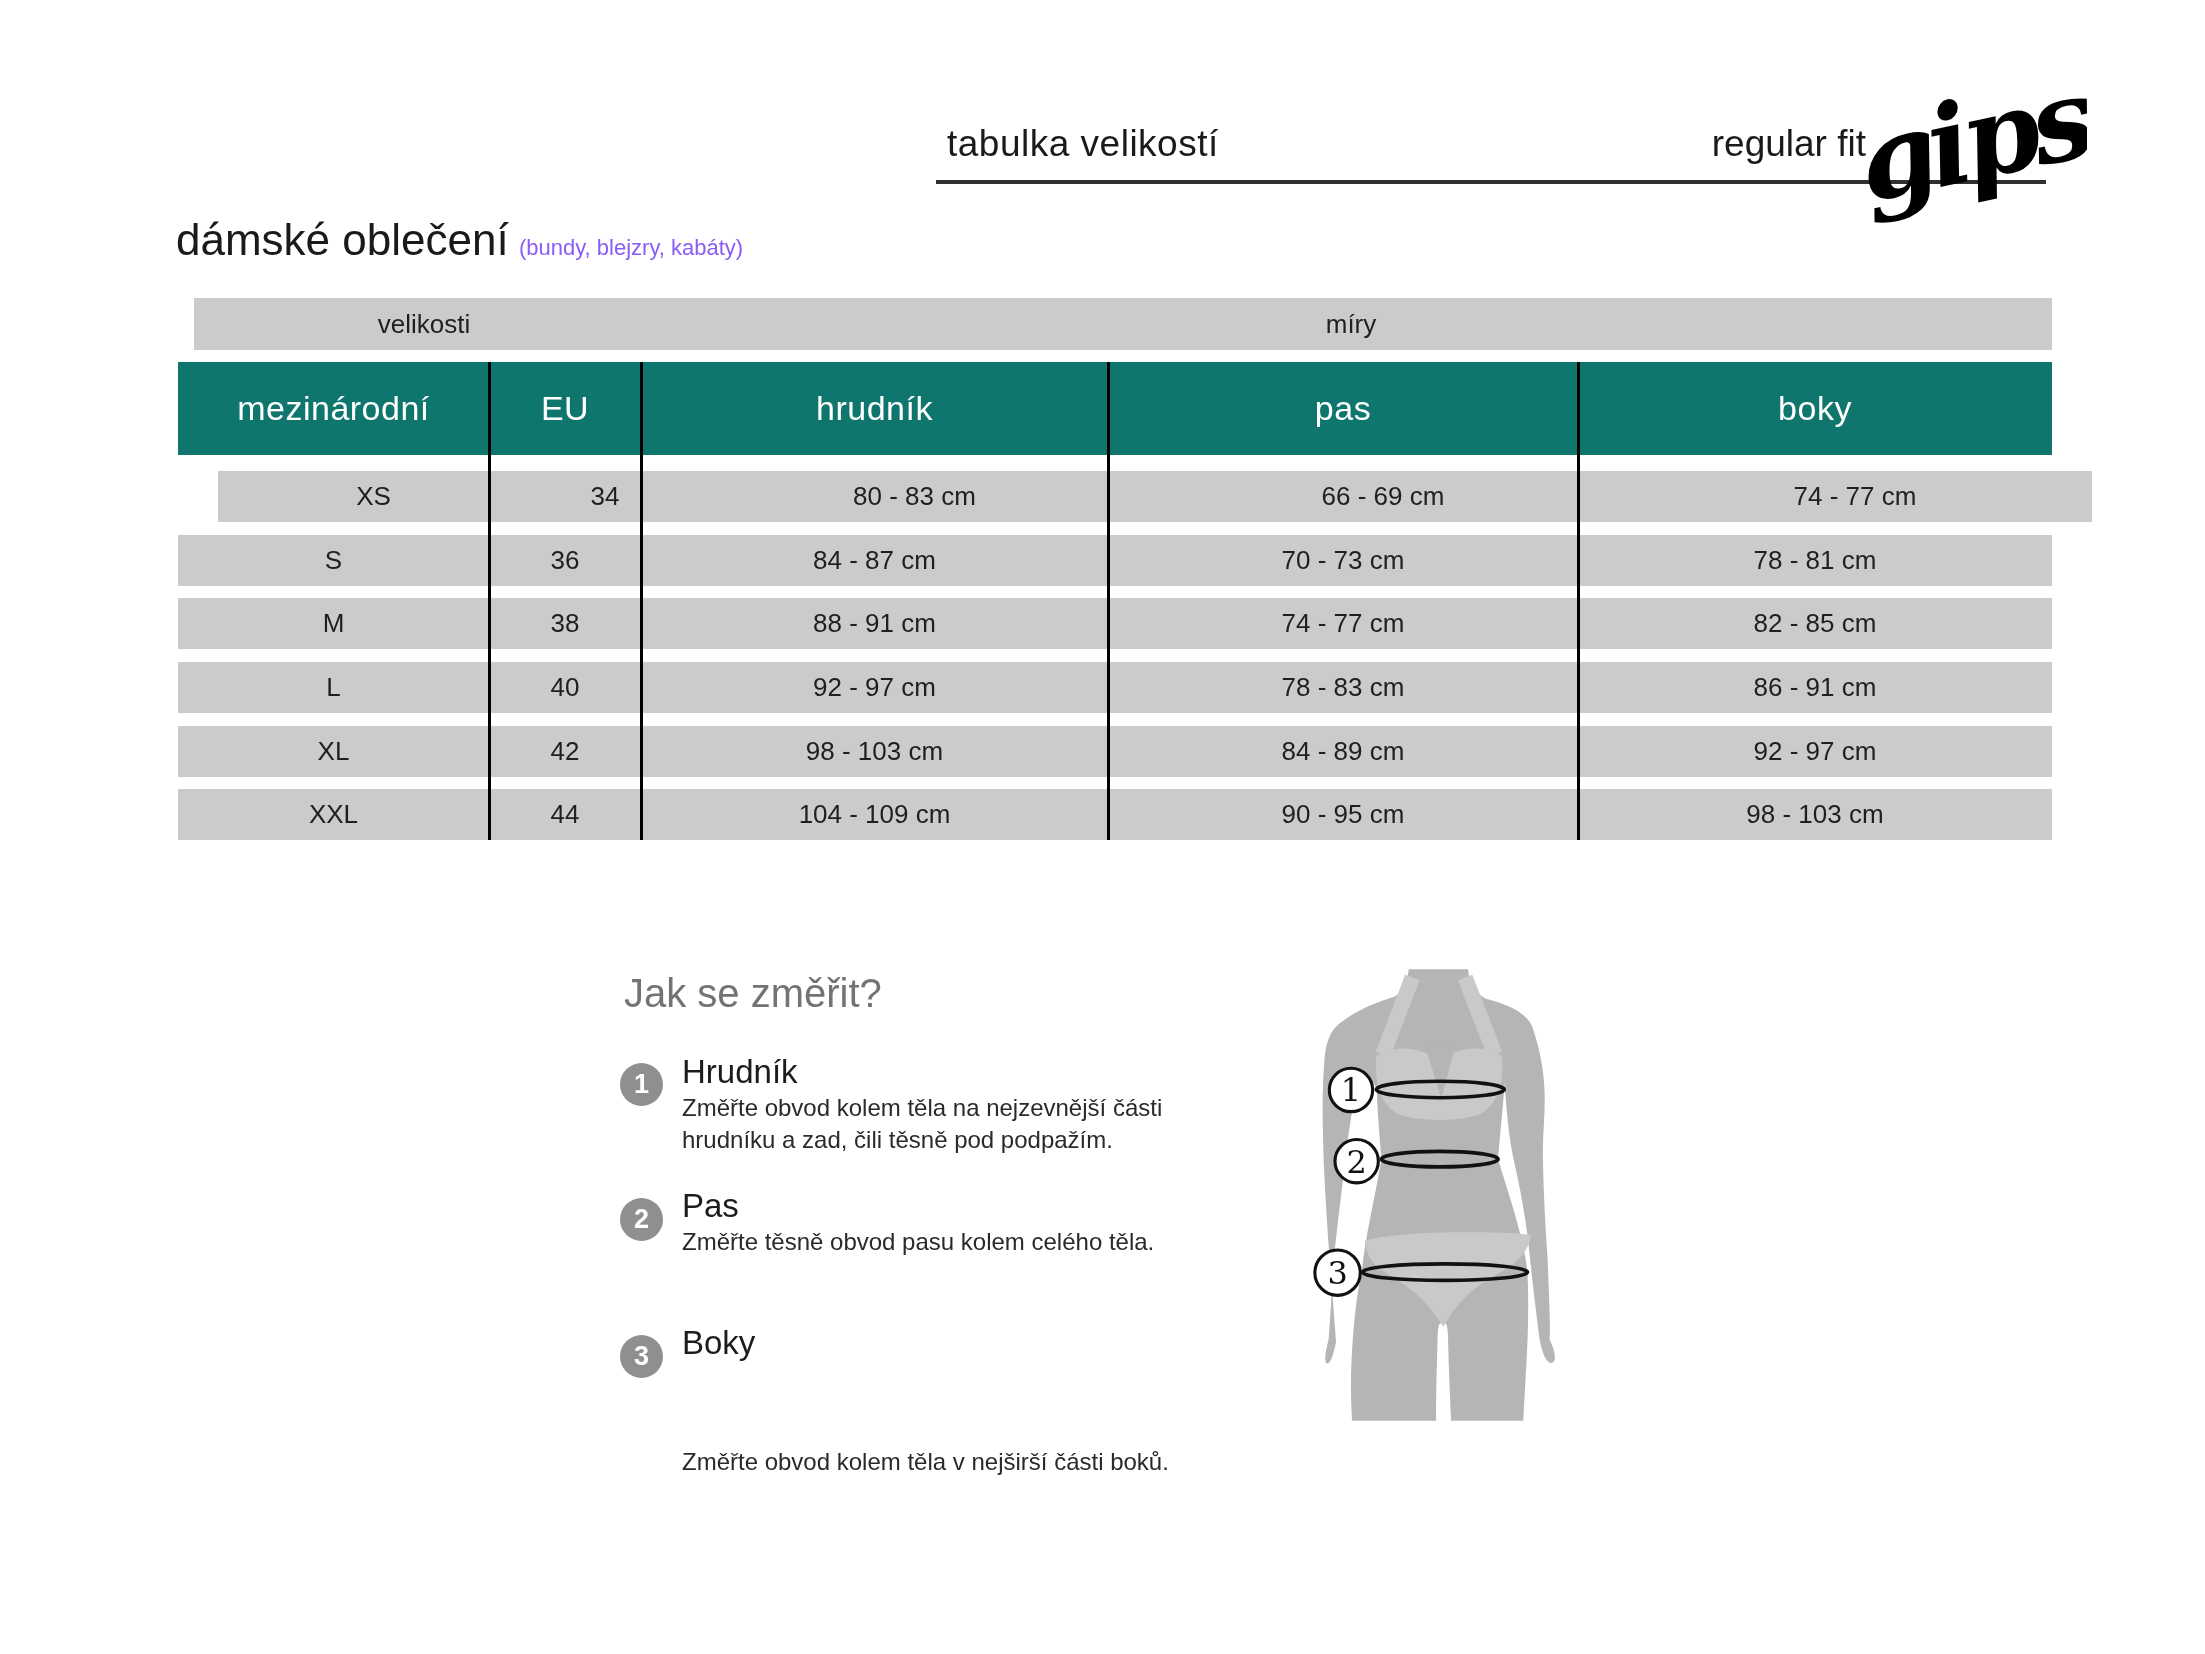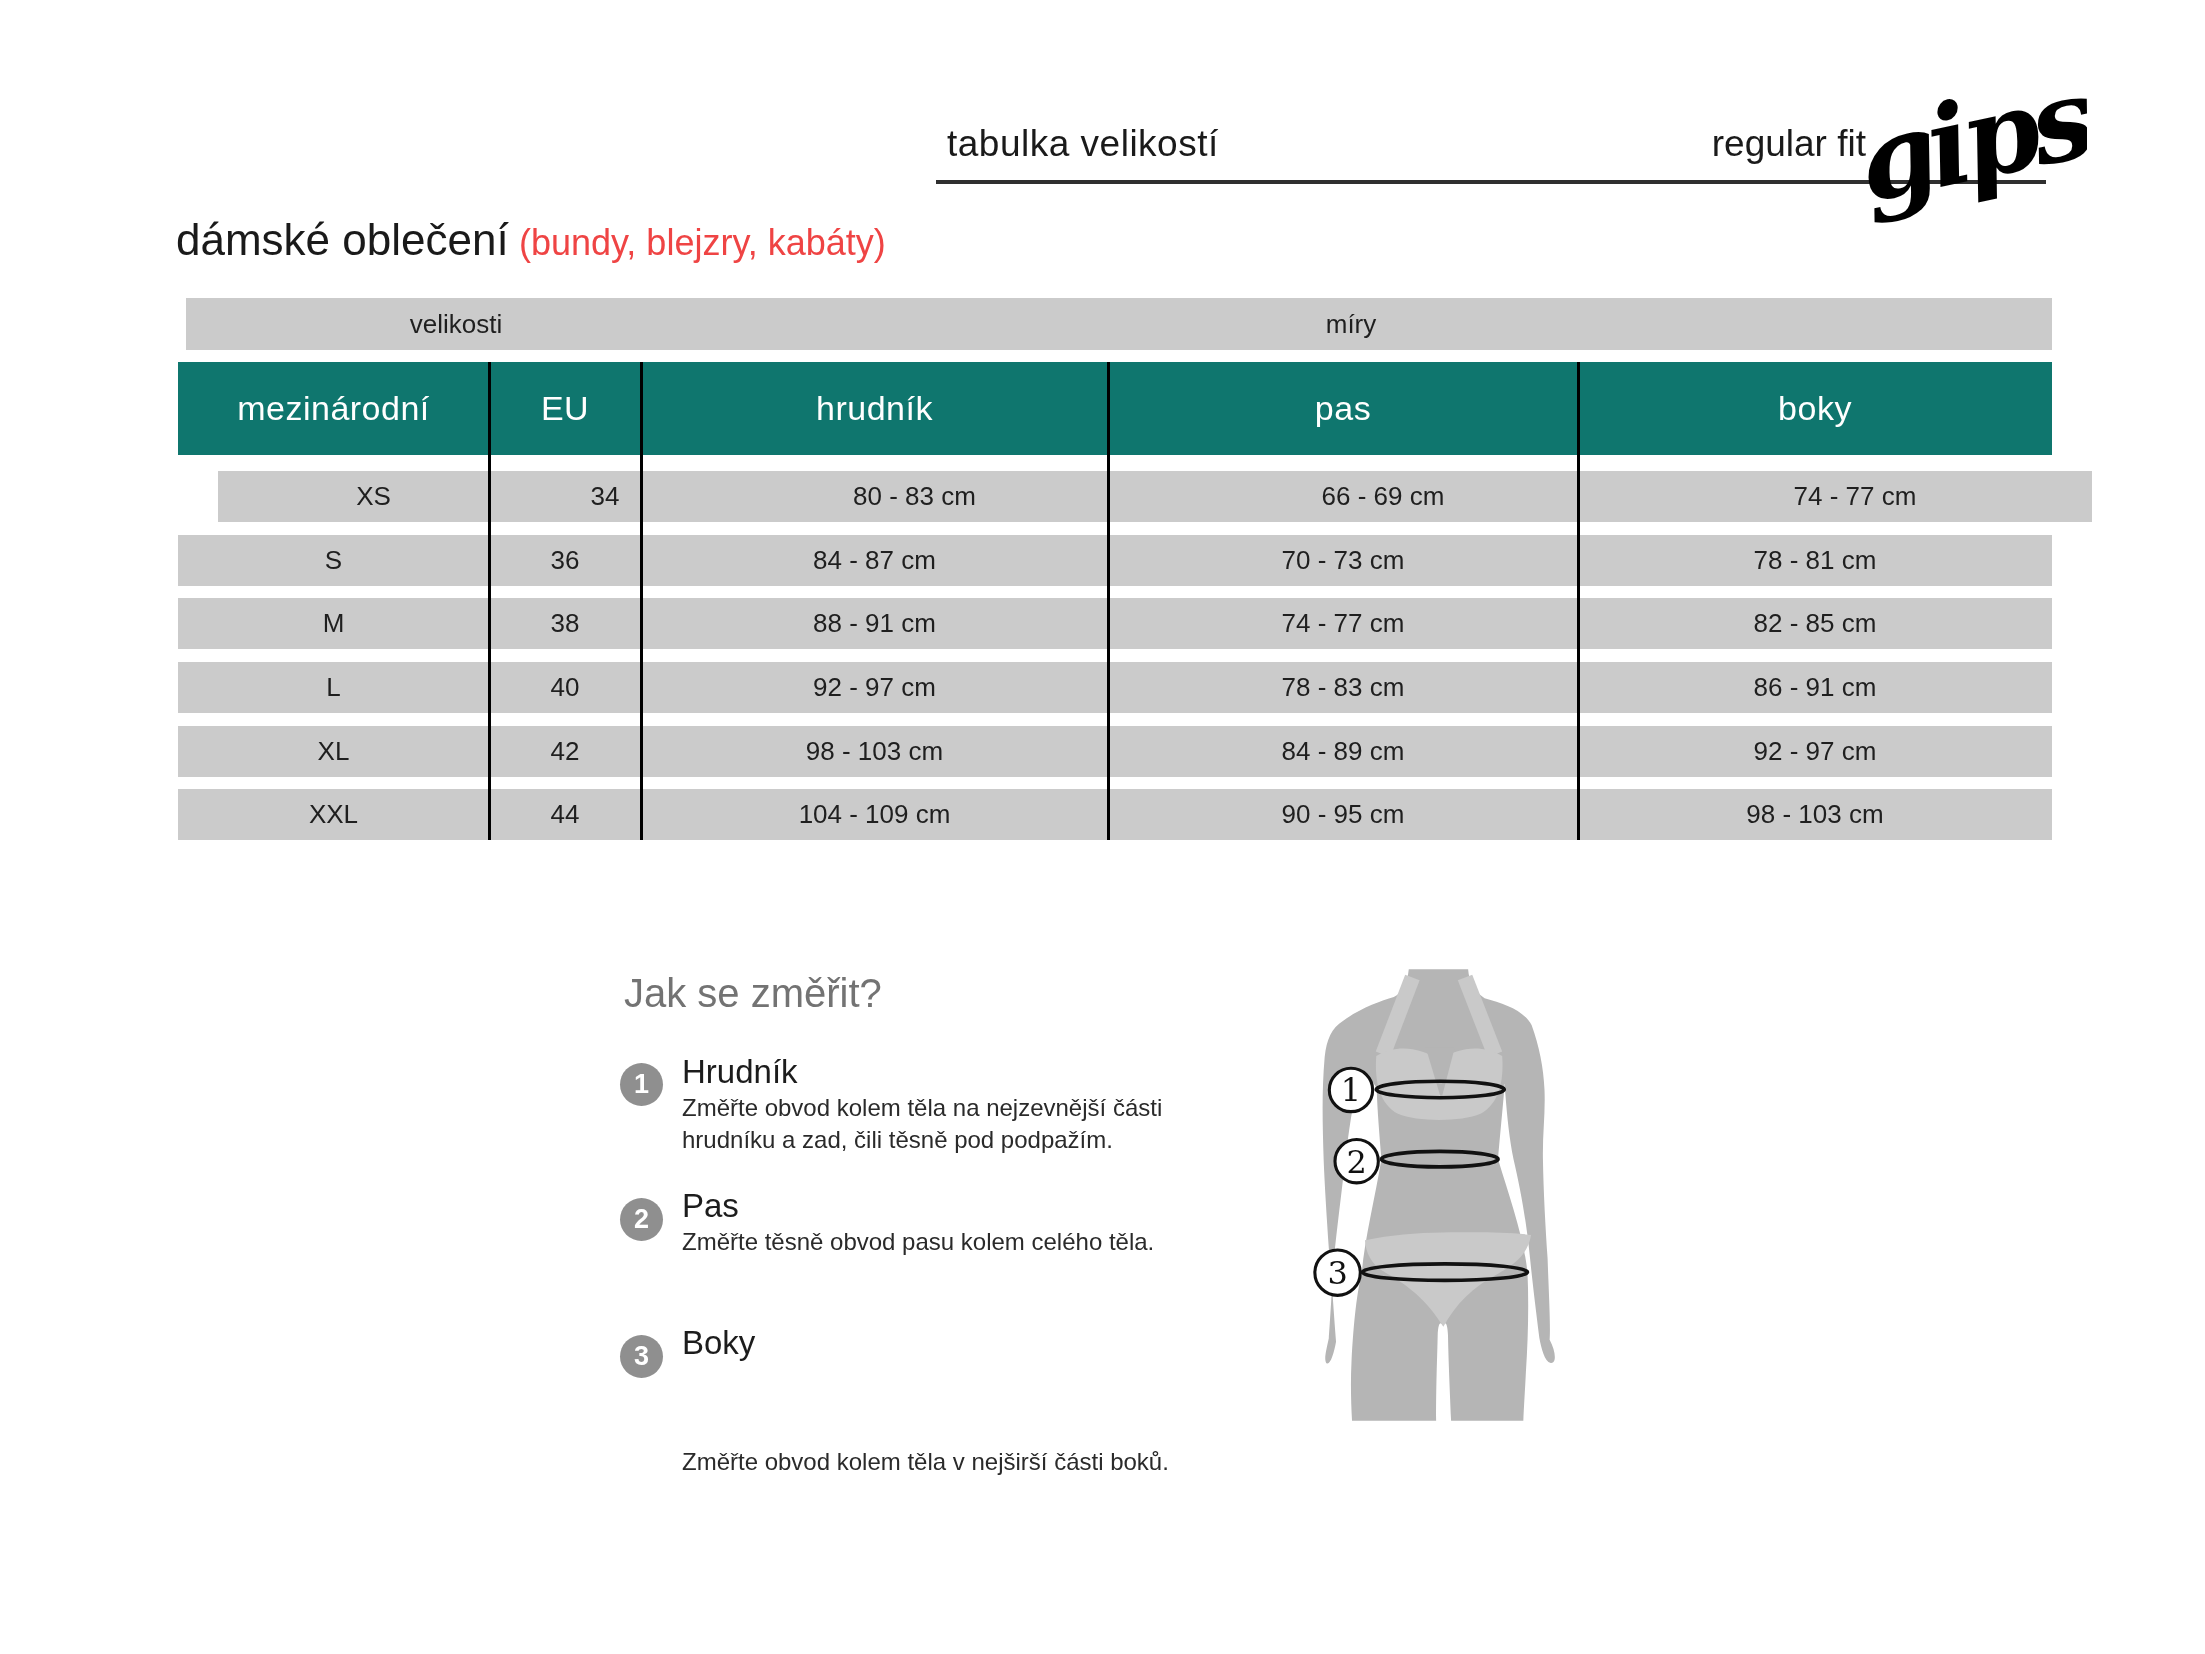--- a/index.html
+++ b/index.html
@@ -11,26 +11,26 @@
 
   
   .page-title{left:947px;top:123px;font-size:37px;letter-spacing:0.5px;color:#1a1a1a;}
   .fit-label{left:1644px;top:123px;width:222px;text-align:right;font-size:37px;color:#1a1a1a;}
   .header-rule{left:936px;top:180px;width:1110px;height:4.1px;background:#2f2f2f;}
   .logo-wrap{left:1860px;top:50px;width:227px;height:207px;}
 
   
   .subtitle-row{left:176px;top:203px;display:flex;align-items:baseline;gap:10.3px;white-space:nowrap;margin-top:12px;}
   .subtitle-main{font-size:44px;color:#1a1a1a;}
-  .subtitle-note{font-size:36px;color:#ef4444;}
+  .subtitle-note{font-size:22px;color:#8b5cf6;}
 
   
   .table-wrap{left:178px;top:298px;width:1874px;height:542px;}
   .group-cell{position:absolute;top:0;height:52px;background:#cbcbcb;display:flex;align-items:center;justify-content:center;font-size:26px;color:#1f1f1f;}
-  .group-sizes{left:8px;width:460px;padding-left:40px;}
+  .group-sizes{left:16px;width:460px;}
   .group-measures{left:472px;width:1402px;}
   .dark-row{position:absolute;left:0;top:64px;width:1874px;height:93px;background:#0f766e;}
   .dark-cell{position:absolute;top:0;height:100%;display:flex;align-items:center;justify-content:center;font-size:34px;color:#ffffff;letter-spacing:0.5px;}
   .trow{position:absolute;left:0;width:1874px;height:51px;background:#cbcbcb;}
   .tcell{position:absolute;top:0;height:100%;display:flex;align-items:center;justify-content:center;font-size:26px;color:#1f1f1f;}
   .c1{left:0;width:311px;}
   .c2{left:311px;width:152px;}
   .c3{left:463px;width:467px;}
   .c4{left:930px;width:470px;}
   .c5{left:1400px;width:474px;}

